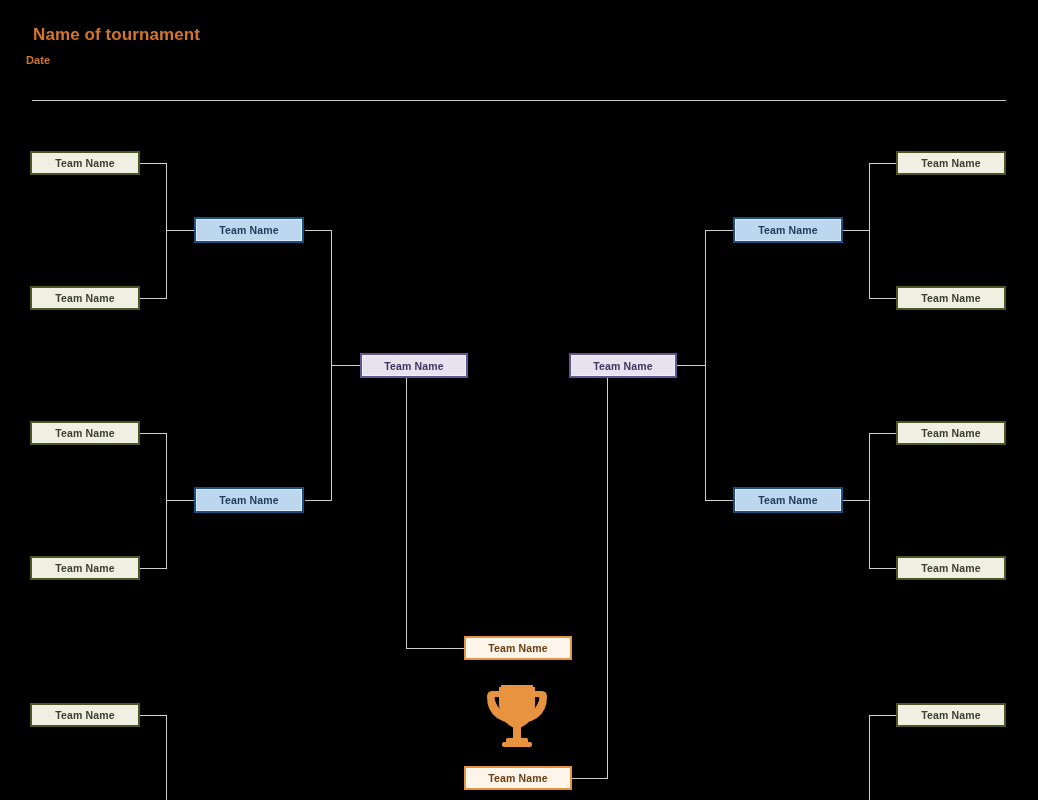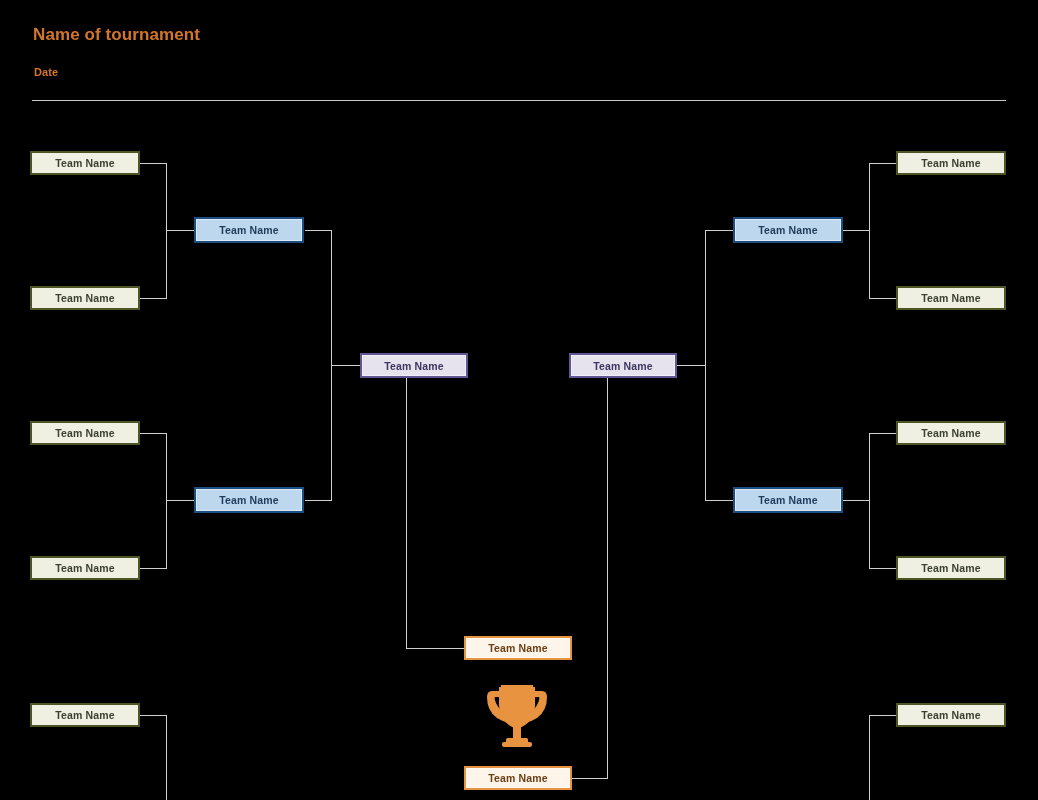--- a/index.html
+++ b/index.html
@@ -32,28 +32,27 @@
     left: 33px;
     top: 25px;
     font-size: 17px;
     font-weight: bold;
     color: #d4762a;
     letter-spacing: 0.1px;
     white-space: nowrap;
   }
   #tournament-date {
     position: absolute;
-    left: 34px;
+    left: 26px;
     top: 54px;
     font-size: 11px;
     font-weight: bold;
     color: #d4762a;
     letter-spacing: 0.1px;
     white-space: nowrap;
-    margin-top: 12px;
   }
   #header-rule {
     position: absolute;
     left: 32px;
     top: 100px;
     width: 974px;
     height: 1px;
     background: #c9c9c9;
   }
 

